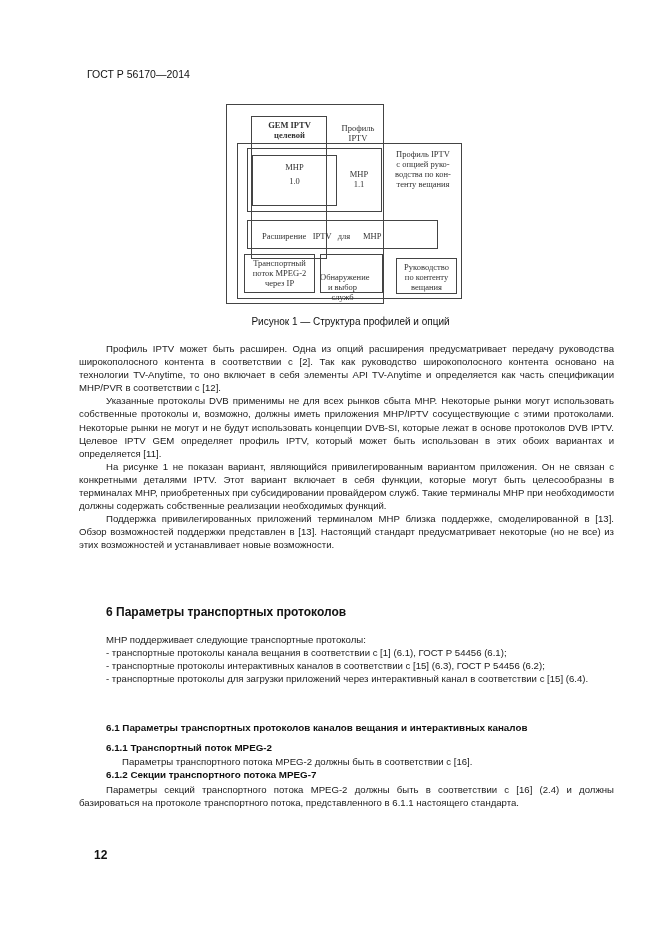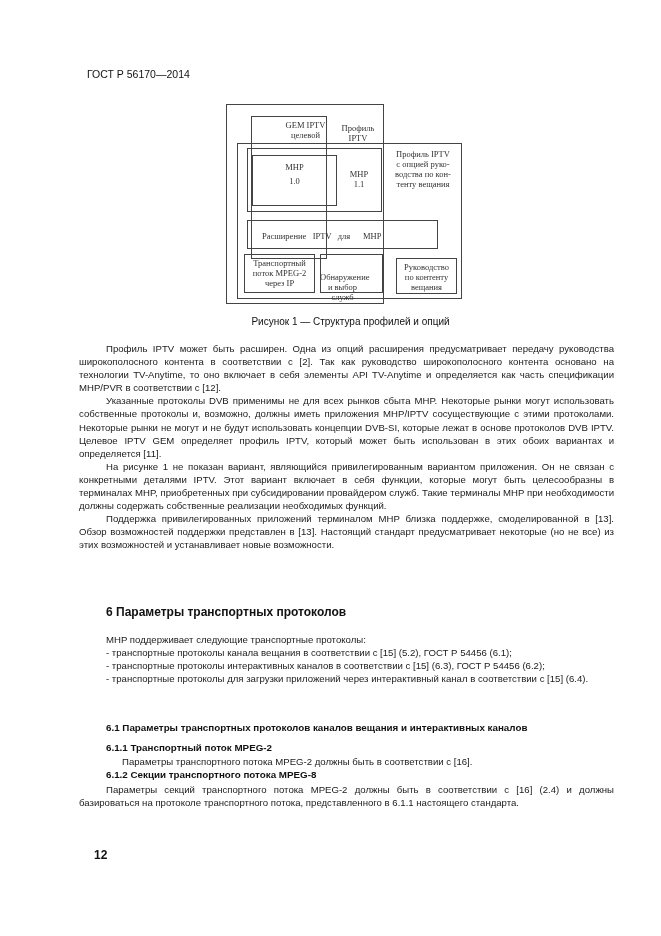--- a/index.html
+++ b/index.html
@@ -37,21 +37,21 @@
     <div class="bx" style="left:252px;top:155px;width:85px;height:51px;"></div>
 
     <div class="bx" style="left:247px;top:220px;width:191px;height:29px;"></div>
 
     <div class="bx" style="left:244px;top:254px;width:71px;height:39px;"></div>
 
     <div class="bx" style="left:320px;top:254px;width:63px;height:39px;"></div>
 
     <div class="bx" style="left:396px;top:258px;width:61px;height:36px;"></div>
 
-    <div class="dt" style="left:268px;top:120px;width:75px;">
+    <div class="dt" style="left:252px;top:120px;width:75px;font-weight:bold;">
       <div>GEM IPTV</div>
       <div>целевой</div>
     </div>
     <div class="dt" style="left:330px;top:123px;width:56px;">
       <div>Профиль</div>
       <div>IPTV</div>
     </div>
     <div class="dt" style="left:385px;top:149px;width:76px;">
       <div>Профиль IPTV</div>
       <div>с опцией руко-</div>
@@ -90,31 +90,31 @@
     <p class="p">Профиль IPTV может быть расширен. Одна из опций расширения предусматривает передачу руководства широкополосного контента в соответствии с [2]. Так как руководство широкополосного контента основано на технологии TV-Anytime, то оно включает в себя элементы API TV-Anytime и определяется как часть спецификации MHP/PVR в соответствии с [12].</p>
     <p class="p">Указанные протоколы DVB применимы не для всех рынков сбыта MHP. Некоторые рынки могут использовать собственные протоколы и, возможно, должны иметь приложения MHP/IPTV сосуще­ствующие с этими протоколами. Некоторые рынки не могут и не будут использовать концепции DVB-SI, которые лежат в основе протоколов DVB IPTV. Целевое IPTV GEM определяет профиль IPTV, который может быть использован в этих обоих вариантах и определяется [11].</p>
     <p class="p">На рисунке 1 не показан вариант, являющийся привилегированным вариантом приложения. Он не связан с конкретными деталями IPTV. Этот вариант включает в себя функции, которые могут быть целесообразны в терминалах MHP, приобретенных при субсидировании провайдером служб. Такие терминалы MHP при необходимости должны содержать собственные реализации необходимых функций.</p>
     <p class="p">Поддержка привилегированных приложений терминалом MHP близка поддержке, смоделиро­ванной в [13]. Обзор возможностей поддержки представлен в [13]. Настоящий стандарт предусматри­вает некоторые (но не все) из этих возможностей и устанавливает новые возможности.</p>
   </div>
 
   <div class="h2" style="top:605px;">6 Параметры транспортных протоколов</div>
 
   <div class="body" style="top:633px;">
     <p class="p">MHP поддерживает следующие транспортные протоколы:</p>
-    <p class="p">- транспортные протоколы канала вещания в соответствии с [15] (5.2), ГОСТ Р 54456 (6.1);</p>
+    <p class="p">- транспортные протоколы канала вещания в соответствии с [1] (6.1), ГОСТ Р 54456 (6.1);</p>
     <p class="p">- транспортные протоколы интерактивных каналов в соответствии с [15] (6.3), ГОСТ Р 54456 (6.2);</p>
     <p class="p">- транспортные протоколы для загрузки приложений через интерактивный канал в соответствии с [15] (6.4).</p>
   </div>
 
   <div class="h3" style="top:722px;">6.1 Параметры транспортных протоколов каналов вещания и интерактивных каналов</div>
 
   <div class="h3" style="top:742px;">6.1.1 Транспортный поток MPEG-2</div>
   <div class="body" style="top:755px;left:106px;width:508px;padding-left:16px;">
     <p class="p noind">Параметры транспортного потока MPEG-2 должны быть в соответствии с [16].</p>
   </div>
 
-  <div class="h3" style="top:769px;">6.1.2 Секции транспортного потока MPEG-8</div>
+  <div class="h3" style="top:769px;">6.1.2 Секции транспортного потока MPEG-7</div>
   <div class="body" style="top:783px;">
     <p class="p">Параметры секций транспортного потока MPEG-2 должны быть в соответствии с [16] (2.4) и должны базироваться на протоколе транспортного потока, представленного в 6.1.1 настоящего стан­дарта.</p>
   </div>
 
   <div class="pgnum">12</div>
 </div>
 
 </body></html>

